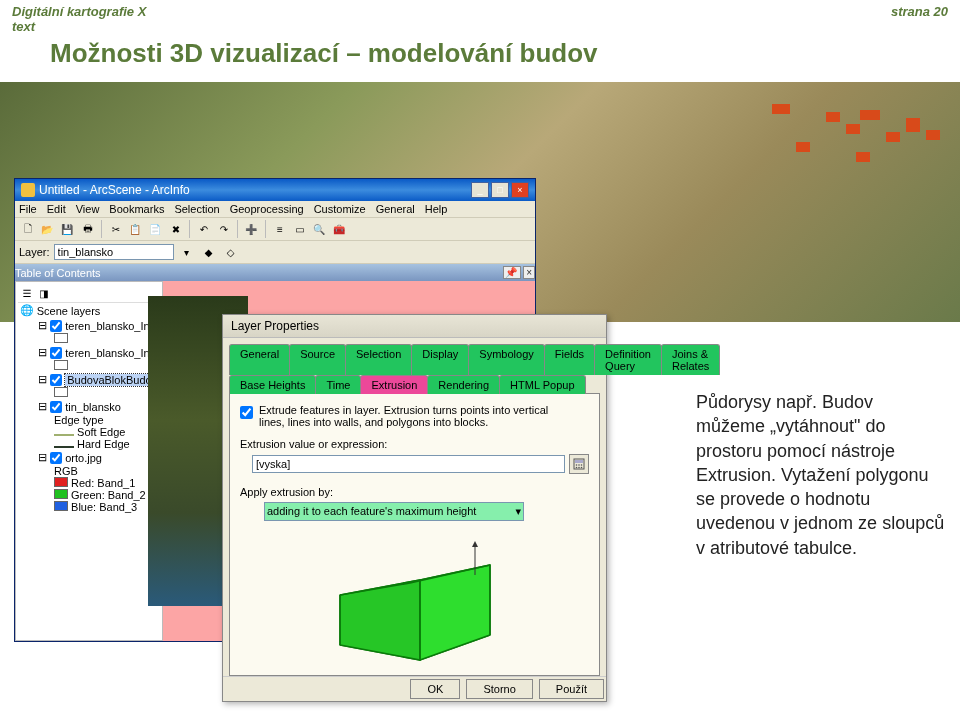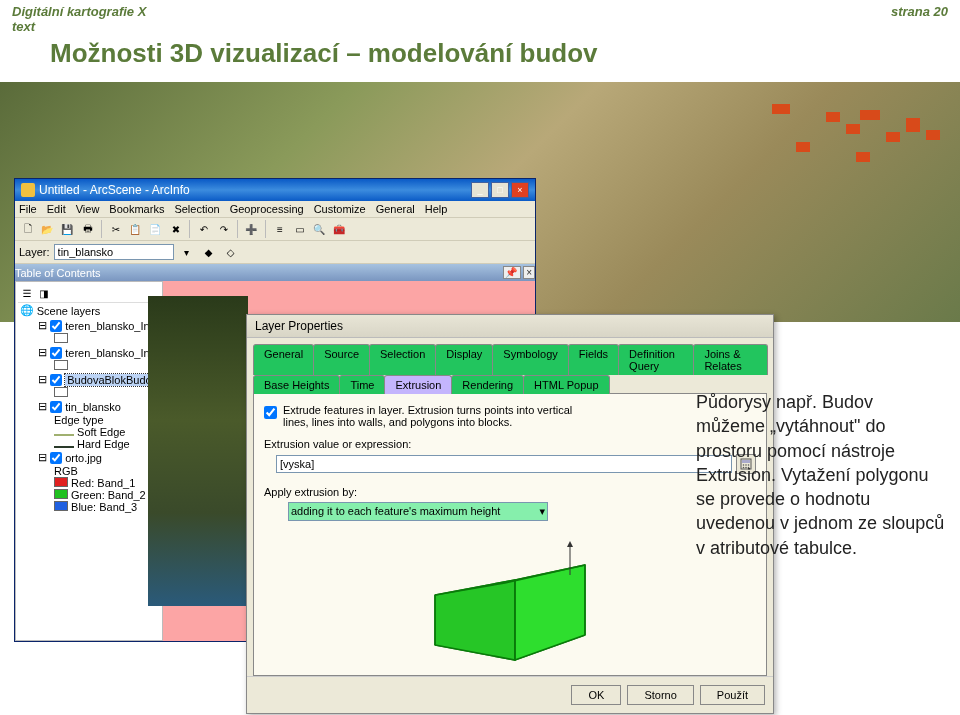--- a/index.html
+++ b/index.html
@@ -37,38 +37,38 @@
   .toc-toolbar { display:flex; gap:3px; padding:2px; border-bottom:1px solid #ddd;}
   .toc-item { display: flex; align-items: center; gap: 3px; padding: 1px 2px; }
   .toc-item input[type=checkbox] { width: 12px; height: 12px; }
   .toc-sub { margin-left: 18px; }
   .color-swatch { width: 14px; height: 10px; border: 1px solid #666; display: inline-block; }
   .line-swatch { width: 20px; height: 2px; display: inline-block; }
   .selected-toc { background: #bcd4f6; outline: 1px dotted #333; padding: 0 2px; }
   
   .terrain-render { position: absolute; left: 148px; top: 296px; width: 100px; height: 310px; background: linear-gradient(180deg, #2a3a1a 0%, #4a5a2a 40%, #3a4a2a 70%, #2a5a7a 100%); }
   
-  .dialog { position: absolute; top: 314px; left: 246px; width: 528px; background: #ece9d8; border: 1px solid #888; box-shadow: 2px 2px 6px rgba(0,0,0,0.3); font-family: Tahoma, sans-serif; font-size: 11px; }
+  .dialog { position: absolute; top: 314px; left: 222px; width: 385px; background: #ece9d8; border: 1px solid #888; box-shadow: 2px 2px 6px rgba(0,0,0,0.3); font-family: Tahoma, sans-serif; font-size: 11px; }
   .dlg-title { background: linear-gradient(180deg, #e8e5d6 0%, #d8d5c6 100%); padding: 4px 8px; font-size: 12px; border-bottom: 1px solid #bbb; }
   .dlg-tabs { padding: 6px 6px 0 6px; }
   .tab-row { display: flex; }
   .tab { padding: 3px 10px; border: 1px solid #888; border-bottom: none; background: #22c55e; font-size: 11px; cursor: pointer; margin-right: -1px; border-radius: 3px 3px 0 0; }
-  .tab.active { background: #c4b5fd; position: relative; z-index: 2; }
+  .tab.active { background: #ec4899; position: relative; z-index: 2; }
   .tab-pane { border: 1px solid #888; background: #fcfaf0; padding: 10px; margin-top: -1px; }
   
   .chk-row { display: flex; align-items: flex-start; gap: 6px; margin-bottom: 10px; }
   .chk-row input { margin-top: 2px; }
   .group-label { margin-bottom: 4px; }
   .expr-row { display: flex; gap: 4px; align-items: center; margin-left: 12px; margin-bottom: 12px; }
   .expr-row input[type=text] { flex: 1; border: 1px solid #7a96b0; padding: 2px 3px; font-size: 11px; background: #fff; }
   .sq-btn { width: 20px; height: 20px; border: 1px solid #888; background: #ece9d8; display: flex; align-items: center; justify-content: center; cursor: pointer; font-size: 10px; }
   .apply-select { margin-left: 12px; width: 260px; border: 1px solid #7a96b0; padding: 2px; font-size: 11px; background: #86efac; cursor: pointer; }
   
   .extrusion-diagram { margin: 14px auto 0 auto; width: 190px; height: 130px; position: relative; }
-  .dlg-buttons { display: flex; justify-content: flex-end; gap: 6px; padding: 8px; border-top: 1px solid #ccc; }
+  .dlg-buttons { display: flex; justify-content: flex-end; gap: 6px; padding: 2px; border-top: 1px solid #ccc; }
   .dlg-btn { padding: 3px 16px; border: 1px solid #888; background: #ece9d8; font-size: 11px; cursor: pointer; }
   
   .body-text { position: absolute; top: 390px; left: 696px; width: 250px; font-size: 18px; color: #222; line-height: 1.35; }
 </style>
 </head>
 <body>
 
 <div class="slide-header">
   <div>
     <div>Digitální kartografie X</div>

